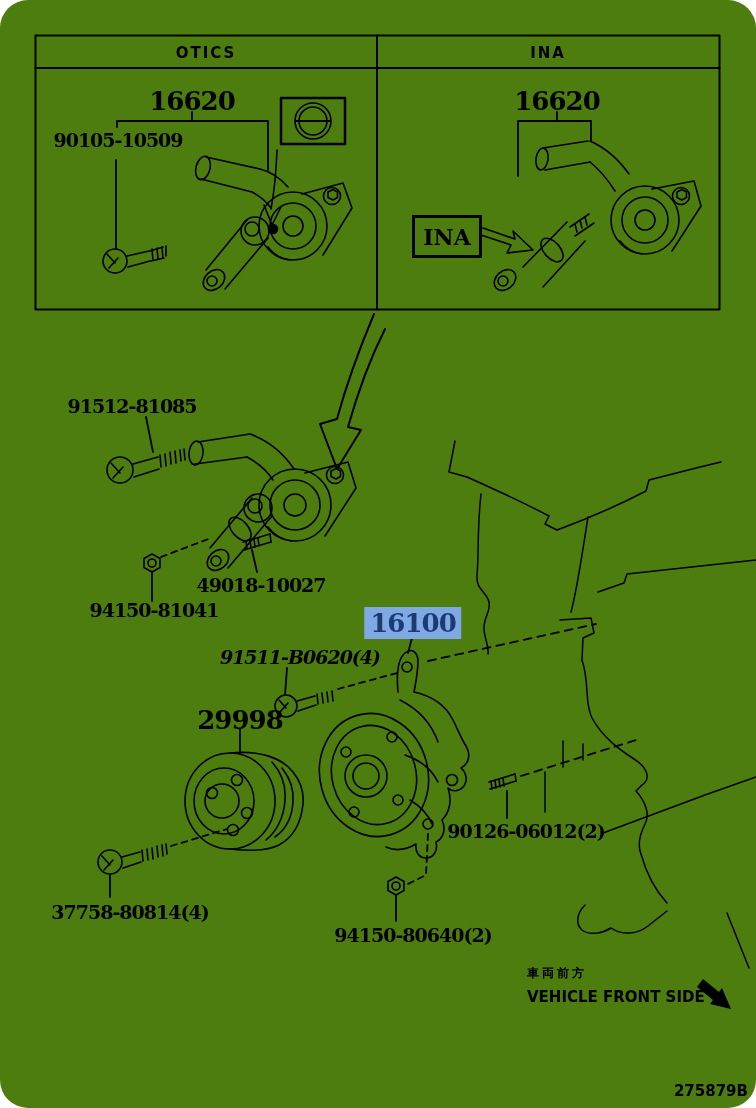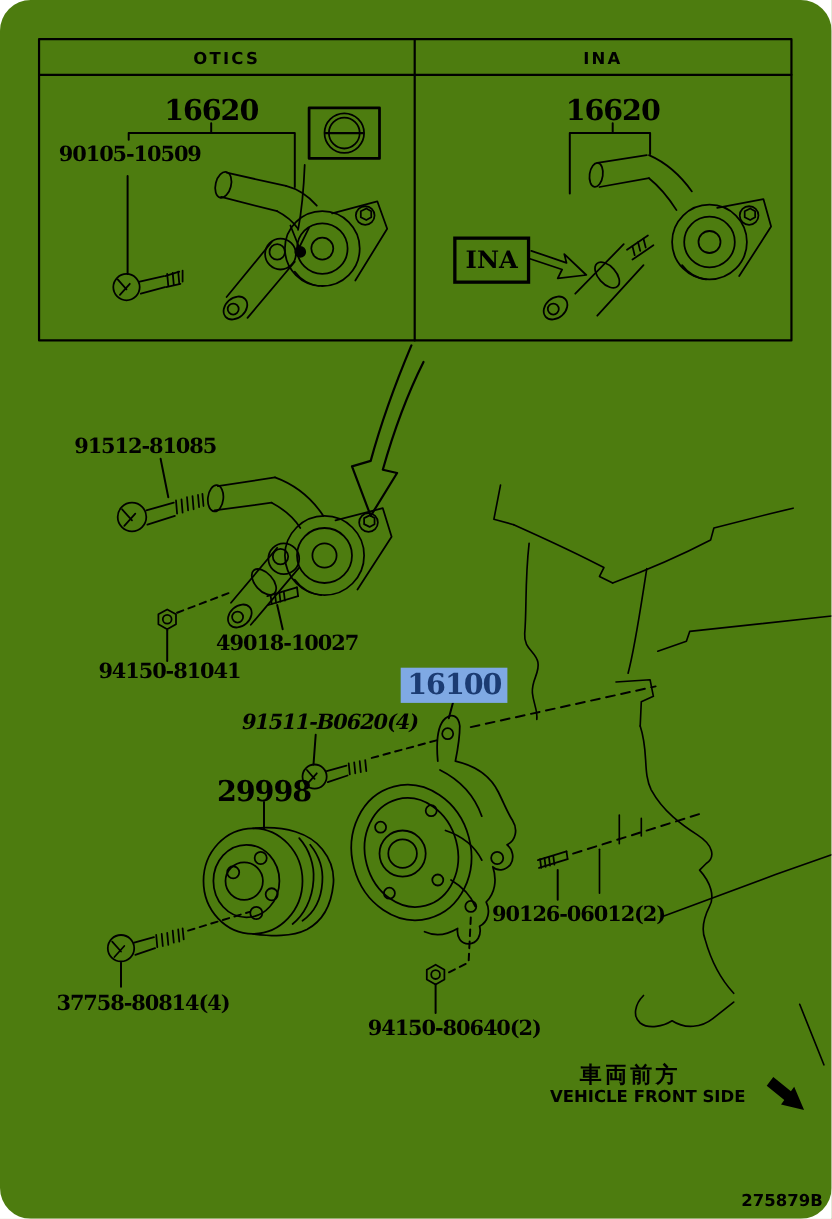--- a/index.html
+++ b/index.html
@@ -10,21 +10,21 @@
        letter-spacing:-1px;white-space:nowrap;color:#000;line-height:1;}
   .lbl.big{font-size:26px;letter-spacing:-1px;}
   .hdr{position:absolute;transform:translateX(-50%);font:bold 15px "DejaVu Sans",sans-serif;
        letter-spacing:2px;color:#000;line-height:1;}
   .tag-box{position:absolute;left:412px;top:215px;width:64px;height:37px;border:3px solid #000;
        display:flex;align-items:center;justify-content:center;
        font:bold 22px "DejaVu Serif",serif;color:#000;}
   .sel{padding:3px 6px;font-size:21px;}
   .foot{position:absolute;font:bold 15px "DejaVu Sans",sans-serif;color:#000;line-height:1;
        white-space:nowrap;}
-  .jp{font-size:20px;letter-spacing:3px;}
+  .jp{font-size:12px;letter-spacing:3px;}
   .code{position:absolute;right:8px;top:1082px;font:bold 15px "DejaVu Sans",sans-serif;color:#000;}
 </style>
 </head>
 <body>
 
 <div class="canvas">
 
 <svg width="756" height="1108" viewBox="0 0 756 1108">
  <g stroke="#000" fill="none" stroke-width="1.6" stroke-linecap="round" stroke-linejoin="round">
 
@@ -238,16 +238,16 @@
 <div class="lbl" style="left:154px;top:601px;">94150-81041</div>
 
 <div class="lbl big sel" style="left: 413px; top: 607px; background-color: rgb(127, 169, 228); color: rgb(27, 59, 114); text-align: right;">16100</div>
 <div class="lbl" style="left:300px;top:648px;font-style:italic;">91511-B0620(4)</div>
 <div class="lbl big" style="left:240px;top:707px;">29998</div>
 <div class="lbl" style="left:526px;top:822px;">90126-06012(2)</div>
 <div class="lbl" style="left:130px;top:903px;">37758-80814(4)</div>
 <div class="lbl" style="left:413px;top:926px;">94150-80640(2)</div>
 
 <div class="foot jp" style="left:527px;top:967px;">車両前方</div>
-<div class="foot" style="left:500px;top:990px;text-align:right;">VEHICLE FRONT SIDE</div>
+<div class="foot" style="left:527px;top:990px;text-align:right;">VEHICLE FRONT SIDE</div>
 <div class="code">275879B</div>
 
 </div>
 
 </body></html>

